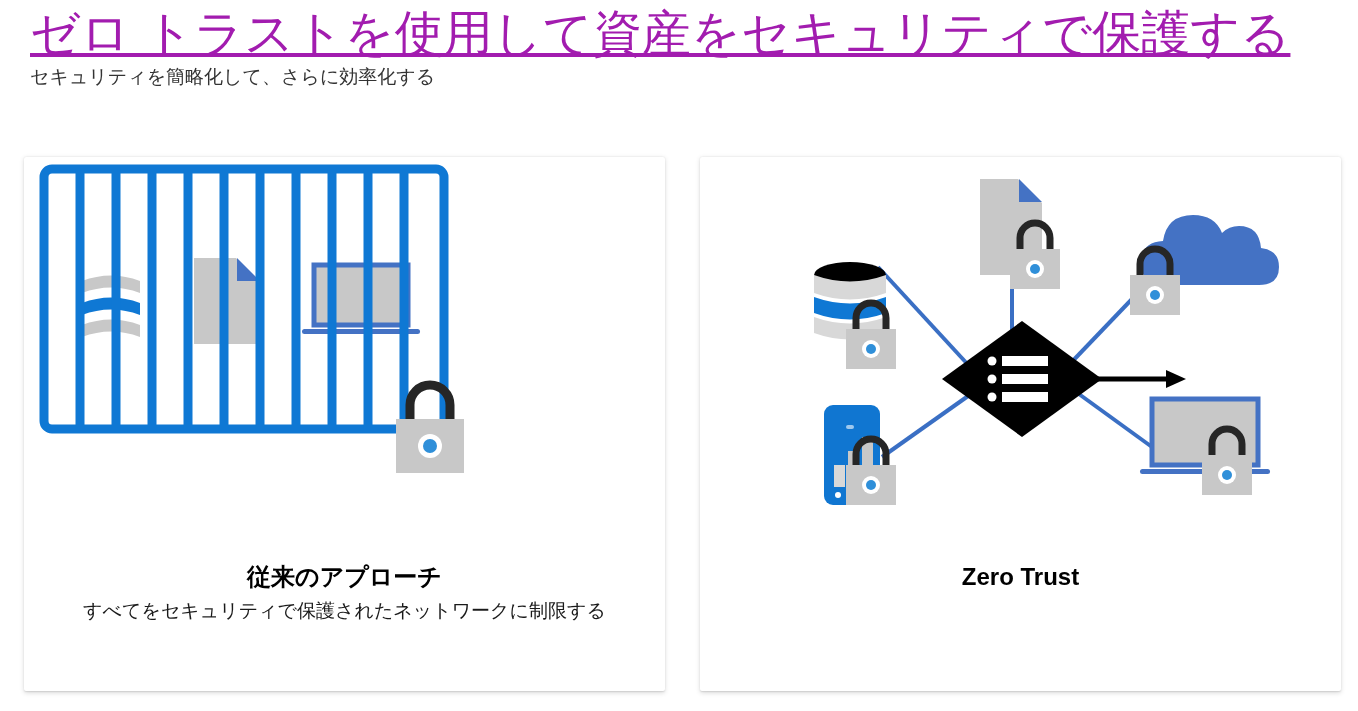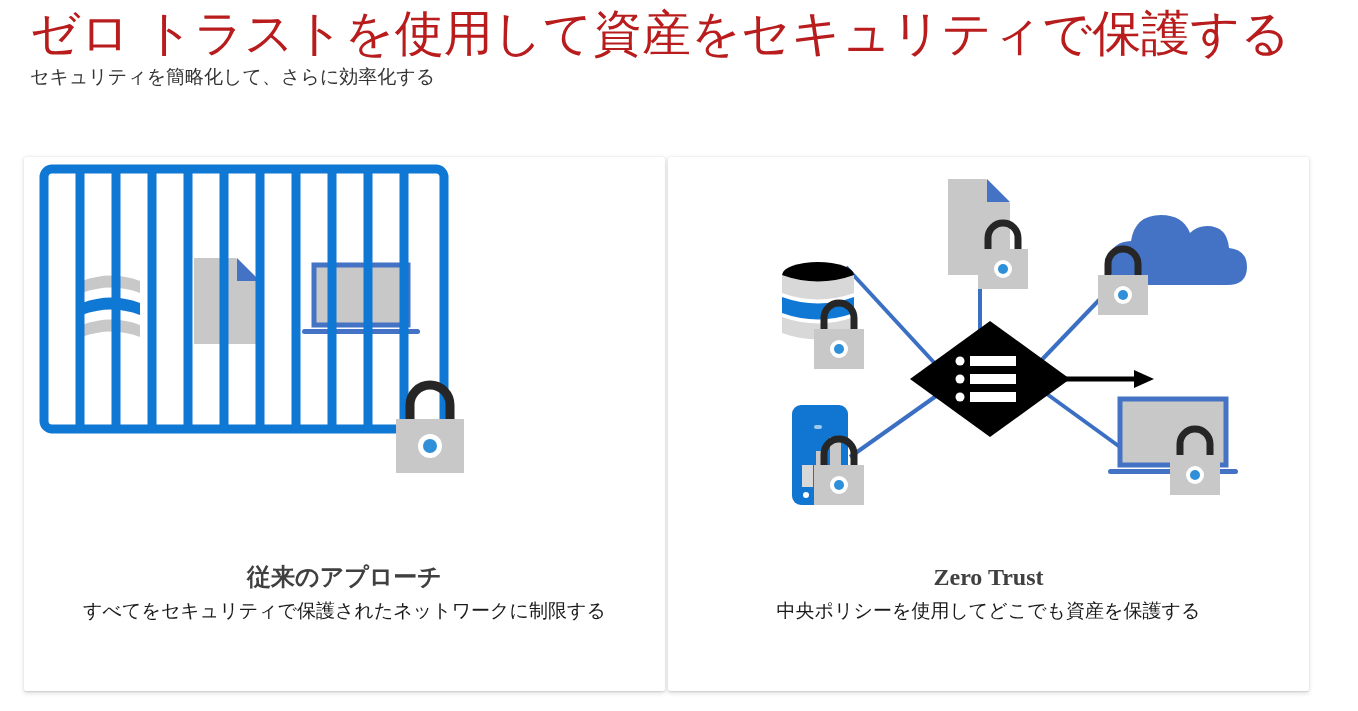--- a/index.html
+++ b/index.html
@@ -24,23 +24,24 @@
   .header {
     position: absolute;
     left: 30px;
     top: 2px;
     width: 1300px;
   }
   .page-title {
     font-size: 49px;
     line-height: 62px;
     font-weight: 400;
-    color: #b91c1c;
+    color: #a21caf;
     letter-spacing: 0px;
     white-space: nowrap;
+    text-decoration: underline;
   }
   .page-subtitle {
     font-size: 19px;
     line-height: 26px;
     font-weight: 400;
     color: #333333;
     white-space: nowrap;
   }
   
   .cards {
@@ -52,41 +53,41 @@
   }
   .card {
     position: absolute;
     top: 0;
     background: #ffffff;
     box-shadow: 0 1.5px 5px rgba(0,0,0,0.14), 0 0.5px 1.5px rgba(0,0,0,0.10);
     border-radius: 2px;
     height: 534px;
   }
   .card-left  { left: 24px;  width: 641px; }
-  .card-right { left: 668px; width: 641px; font-family: Liberation Serif, serif; }
+  .card-right { left: 700px; width: 641px; }
 
   .card-figure {
     position: absolute;
     left: 0;
     top: 0;
     width: 100%;
     height: 400px;
   }
   .card-caption {
     position: absolute;
     left: 0;
     width: 100%;
     top: 404px;
     text-align: center;
   }
   .caption-title {
     font-size: 24px;
     line-height: 32px;
     font-weight: bold;
-    color: #404040;
+    color: #000000;
   }
   .caption-sub {
     font-size: 19px;
     line-height: 32px;
     font-weight: 400;
     color: #1a1a1a;
     margin-top: 2px;
     white-space: nowrap;
   }
   svg { display: block; }
@@ -241,18 +242,17 @@
             <g>
               <line x1="396" y1="222" x2="466" y2="222" stroke="#000000" stroke-width="5"></line>
               <polygon points="466,213 486,222 466,231" fill="#000000"></polygon>
             </g>
           </g>
         </svg>
       </div>
 
       <div class="card-caption">
         <div class="caption-title">Zero Trust</div>
-        <div class="caption-sub">中央ポリシーを使用してどこでも資産を保護する</div>
       </div>
     </div>
 
   </div>
 </div>
 
 </body></html>

